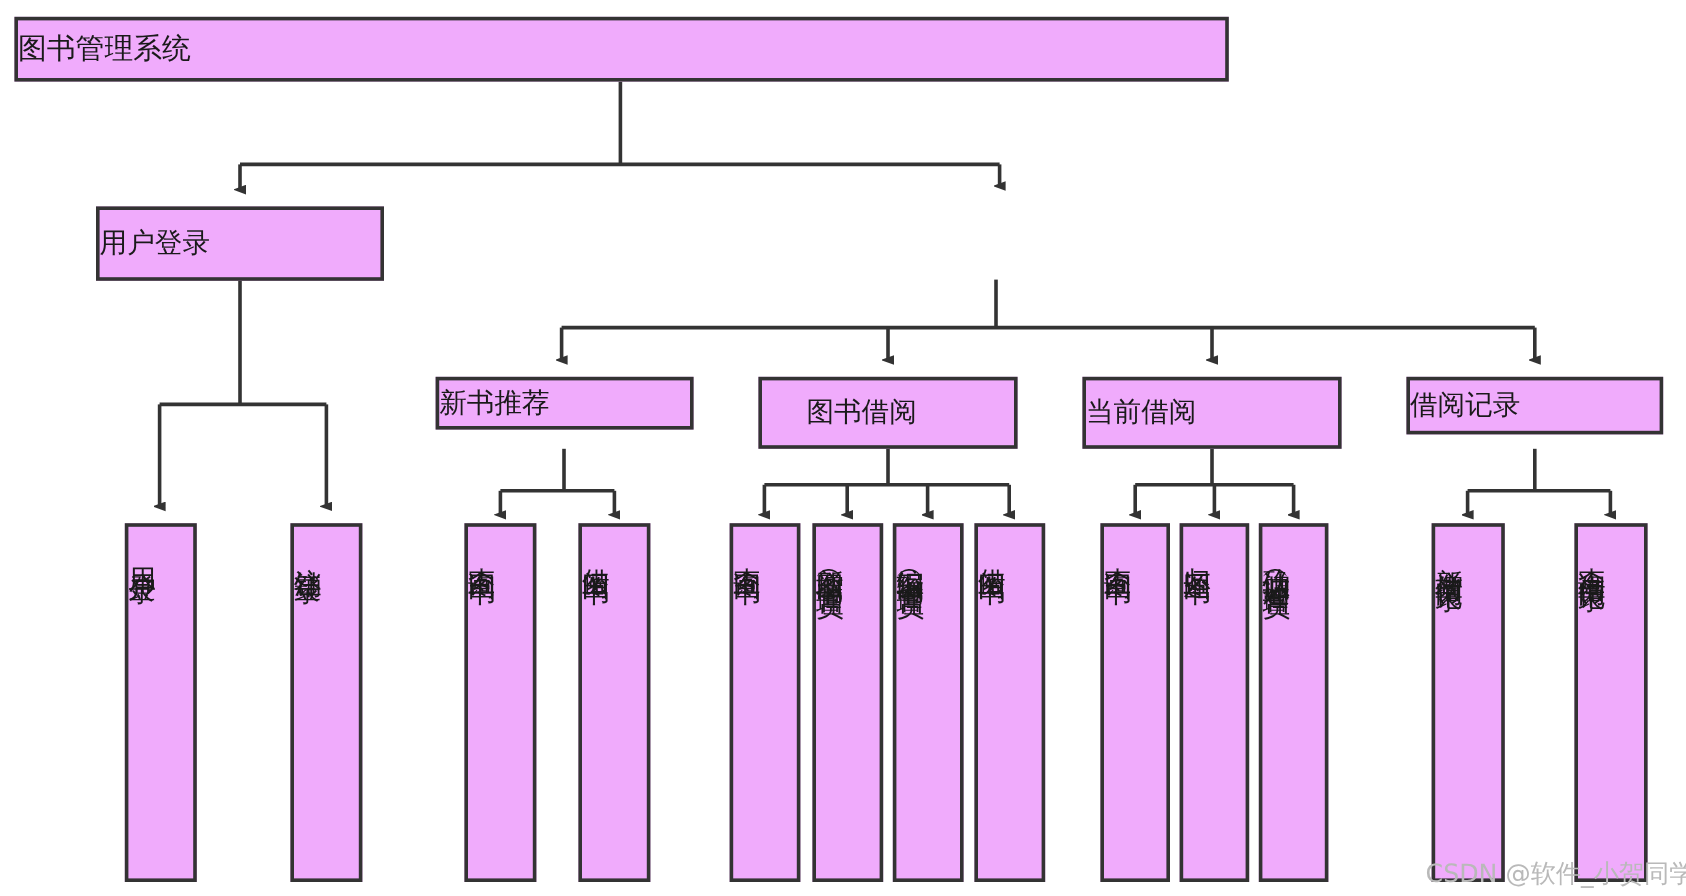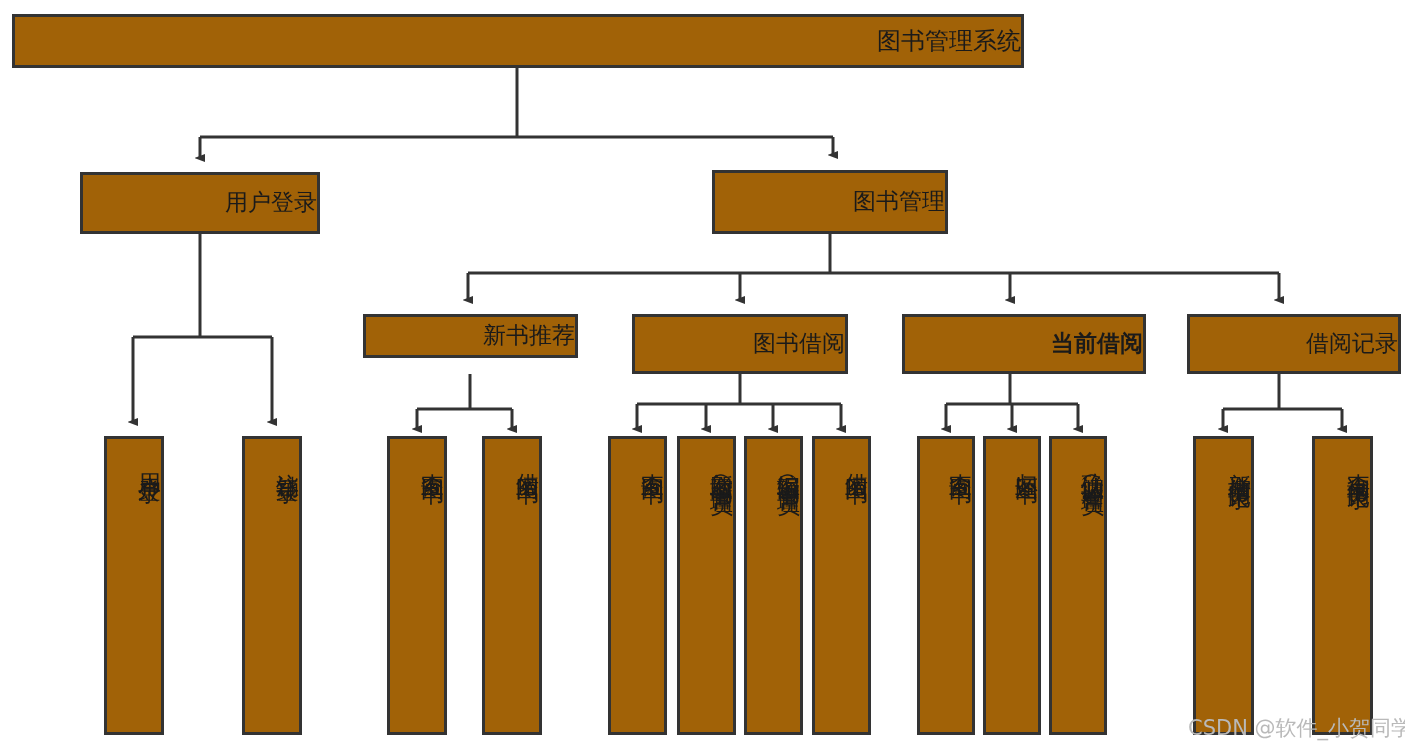--- a/index.html
+++ b/index.html
@@ -24,25 +24,25 @@
     position: absolute;
     left: 0;
     top: 0;
     width: 1405px;
     height: 747px;
     pointer-events: none;
   }
   .node {
     position: absolute;
     box-sizing: border-box;
-    background: #a16207;
+    background: #f0abfc;
     border: 3px solid #333333;
     display: flex;
     align-items: center;
-    justify-content: flex-end;
+    justify-content: flex-start;
     z-index: 2;
   }
   .node .label {
     color: #1a1a1a;
     text-align: center;
     line-height: 1.12;
     white-space: nowrap;
   }
   .node.horiz .label {
     font-size: 23px;
@@ -128,34 +128,31 @@
     </g>
   </svg>
 
   <div class="node root horiz" style="left:12px; top:14px; width:1012px; height:54px;">
     <span class="label">图书管理系统</span>
   </div>
 
   <div class="node horiz" style="left:80px; top:172px; width:240px; height:62px;">
     <span class="label">用户登录</span>
   </div>
-  <div class="node horiz" style="left:712px; top:170px; width:236px; height:64px;">
-    <span class="label">图书管理</span>
-  </div>
 
   <div class="node horiz" style="left:363px; top:314px; width:215px; height:44px;">
     <span class="label">新书推荐</span>
   </div>
   <div class="node horiz" style="left:632px; top:314px; width:216px; height:60px;padding-left:37px;">
     <span class="label">图书借阅</span>
   </div>
-  <div class="node horiz" style="left:902px; top:314px; width:244px; height:60px;font-weight:bold;">
+  <div class="node horiz" style="left:902px; top:314px; width:216px; height:60px;">
     <span class="label">当前借阅</span>
   </div>
-  <div class="node horiz" style="left:1172px; top:314px; width:214px; height:60px;margin-left:15px;">
+  <div class="node horiz" style="left:1172px; top:314px; width:214px; height:48px;">
     <span class="label">借阅记录</span>
   </div>
 
   <div class="node vert" style="left:104px; top:436px; width:60px; height:299px;">
     <span class="label">用户登录</span>
   </div>
   <div class="node vert" style="left:242px; top:436px; width:60px; height:299px;">
     <span class="label">注销登录</span>
   </div>
 

